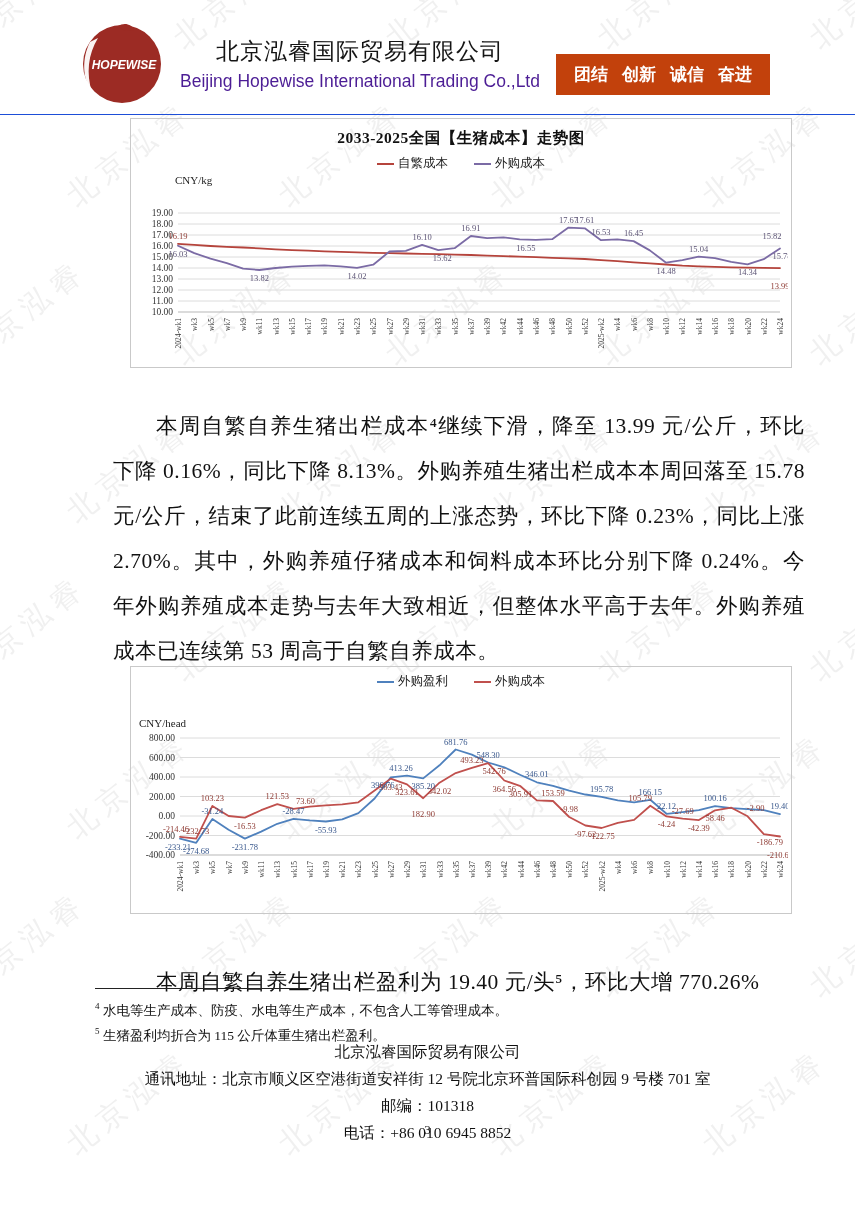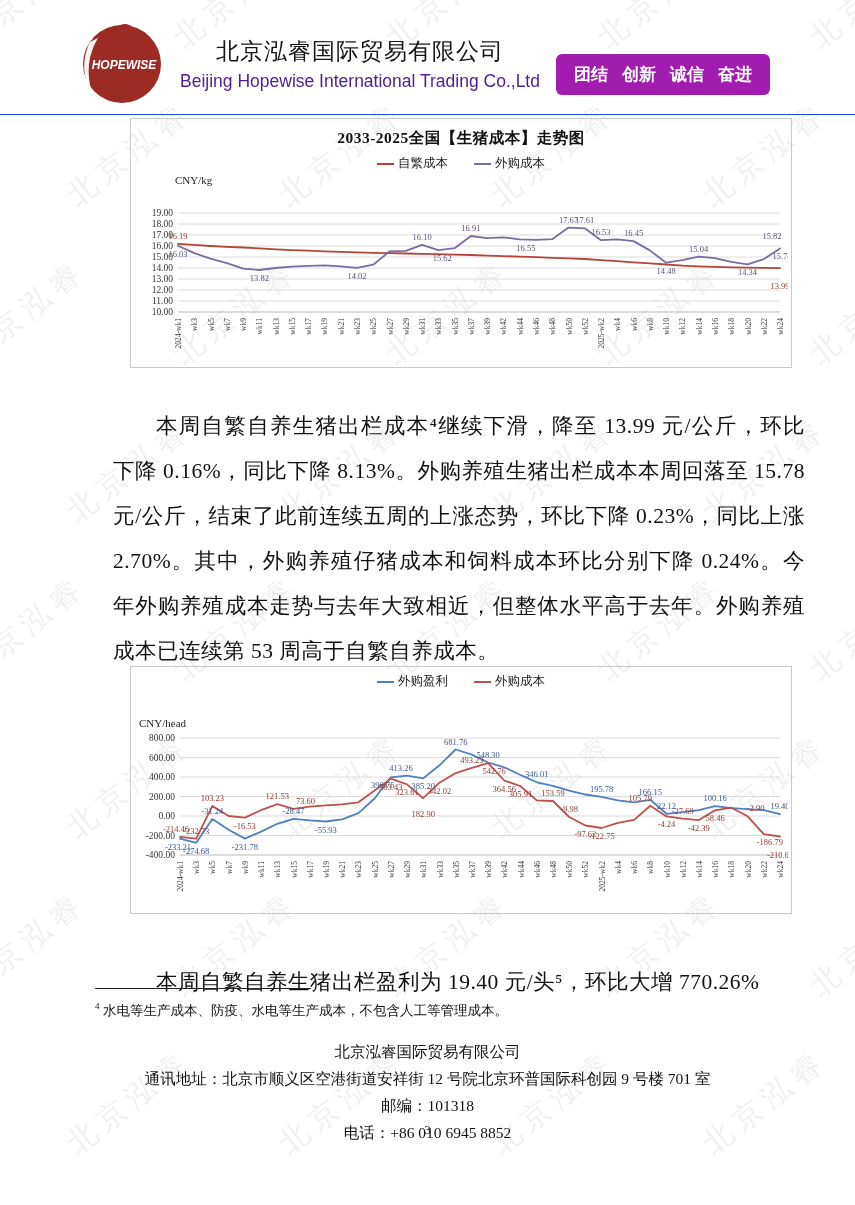--- a/index.html
+++ b/index.html
@@ -88,21 +88,21 @@
       <svg class="logo" viewBox="0 0 88 88">
         <circle cx="44" cy="42" r="39" fill="#9c2b24"></circle>
         <path d="M12,20 C4,36 4,56 14,70 C8,52 10,32 20,16 Z" fill="#ffffff" opacity="0.95"></path>
         <path d="M40,4 C46,0 54,2 56,8 C50,10 44,9 40,4 Z" fill="#9c2b24"></path>
         <text x="46" y="47" text-anchor="middle" font-size="12" font-style="italic" font-weight="bold" fill="#ffffff" font-family="Liberation Sans, sans-serif">HOPEWISE</text>
       </svg>
       <div class="co-names">
         <div class="co-cn">北京泓睿国际贸易有限公司</div>
         <div class="co-en">Beijing Hopewise International Trading Co.,Ltd</div>
       </div>
-      <div class="banner" id="hdr-banner" style="background: #a21caf; border-radius: 6px;">
+      <div class="banner" id="hdr-banner" style="background: #c2410c;">
         <span>团结</span>
         <span>创新</span>
         <span>诚信</span>
         <span>奋进</span>
       </div>
     </div>
 
     <div class="chart-box" style="top:118px;height:248px;">
       <div class="chart-title">2033-2025全国【生猪成本】走势图</div>
       <div class="chart-legend">
@@ -318,20 +318,24 @@
     </div>
 
     <p class="para" style="top:938px;">本周自繁自养生猪出栏盈利为 19.40 元/头⁵，环比大增 770.26%</p>
 
     <div class="footnotes" style="top:988px;">
       <div class="fn-divider"></div>
       <div class="fn-line">
         <sup>4</sup>
         <span>水电等生产成本、防疫、水电等生产成本，不包含人工等管理成本。</span>
       </div>
+      <div class="fn-line">
+        <sup>5</sup>
+        <span>生猪盈利均折合为 115 公斤体重生猪出栏盈利。</span>
+      </div>
     </div>
 
     <div class="footer">
       <div>北京泓睿国际贸易有限公司</div>
       <div>通讯地址：北京市顺义区空港街道安祥街 12 号院北京环普国际科创园 9 号楼 701 室</div>
       <div>邮编：101318</div>
       <div>电话：+86 010 6945 8852</div>
     </div>
     <div class="page-num">3</div>
 

